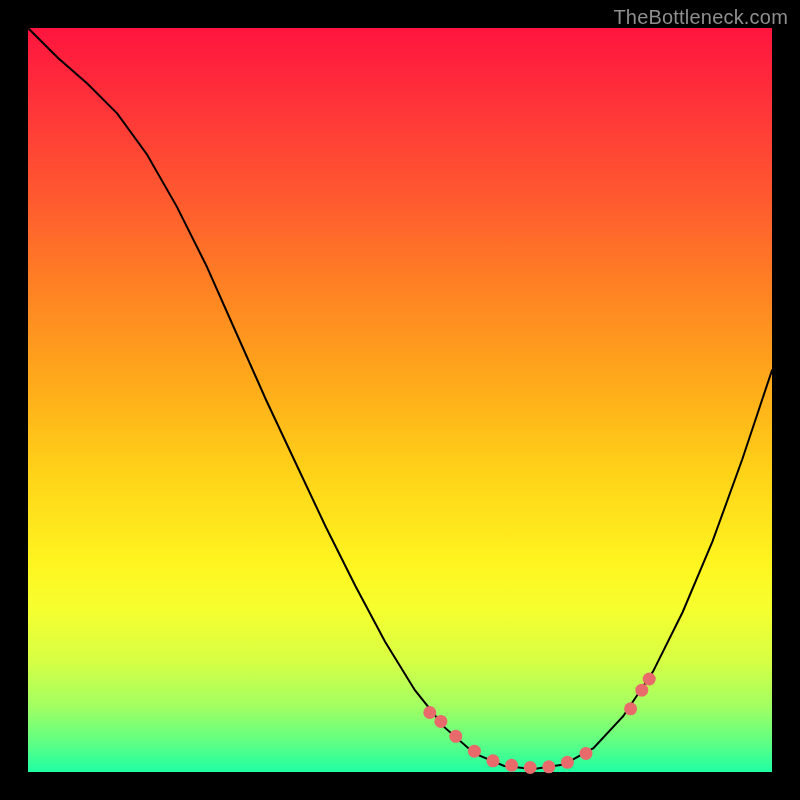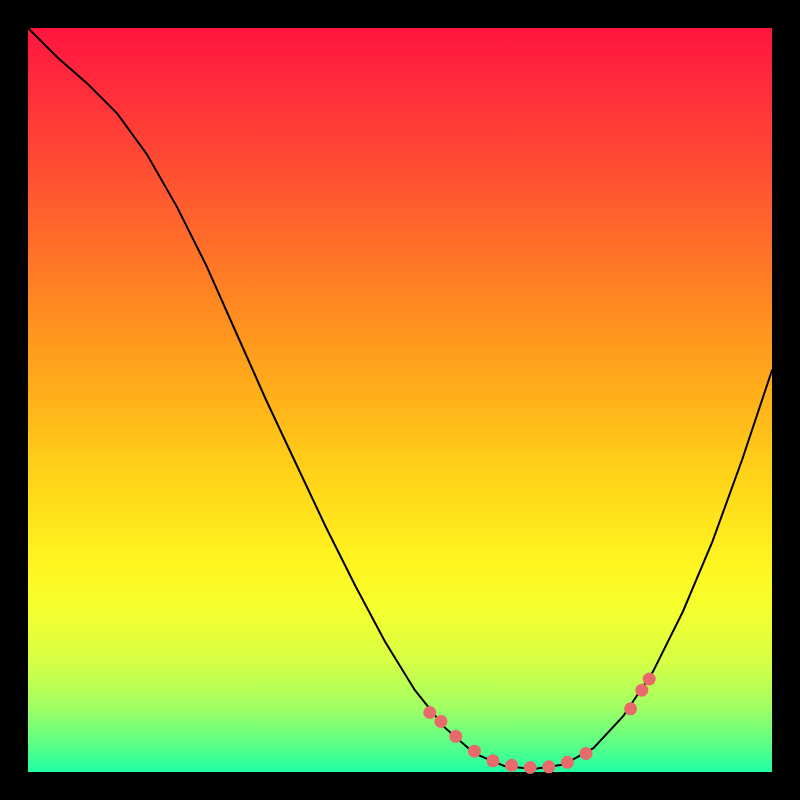--- a/index.html
+++ b/index.html
@@ -62,13 +62,14 @@
         <circle cx="502.2" cy="739.5" r="6.5" class="dot" fill="#e86a6a"></circle>
         <circle cx="520.8" cy="738.8" r="6.5" class="dot" fill="#e86a6a"></circle>
         <circle cx="539.4" cy="734.3" r="6.5" class="dot" fill="#e86a6a"></circle>
         <circle cx="558.0" cy="725.4" r="6.5" class="dot" fill="#e86a6a"></circle>
         <circle cx="602.6" cy="680.8" r="6.5" class="dot" fill="#e86a6a"></circle>
         <circle cx="613.8" cy="662.2" r="6.5" class="dot" fill="#e86a6a"></circle>
         <circle cx="621.2" cy="651.0" r="6.5" class="dot" fill="#e86a6a"></circle>
       </g>
   </svg>
 
+  <div class="watermark">TheBottleneck.com</div>
 </div>
 
 </body></html>

